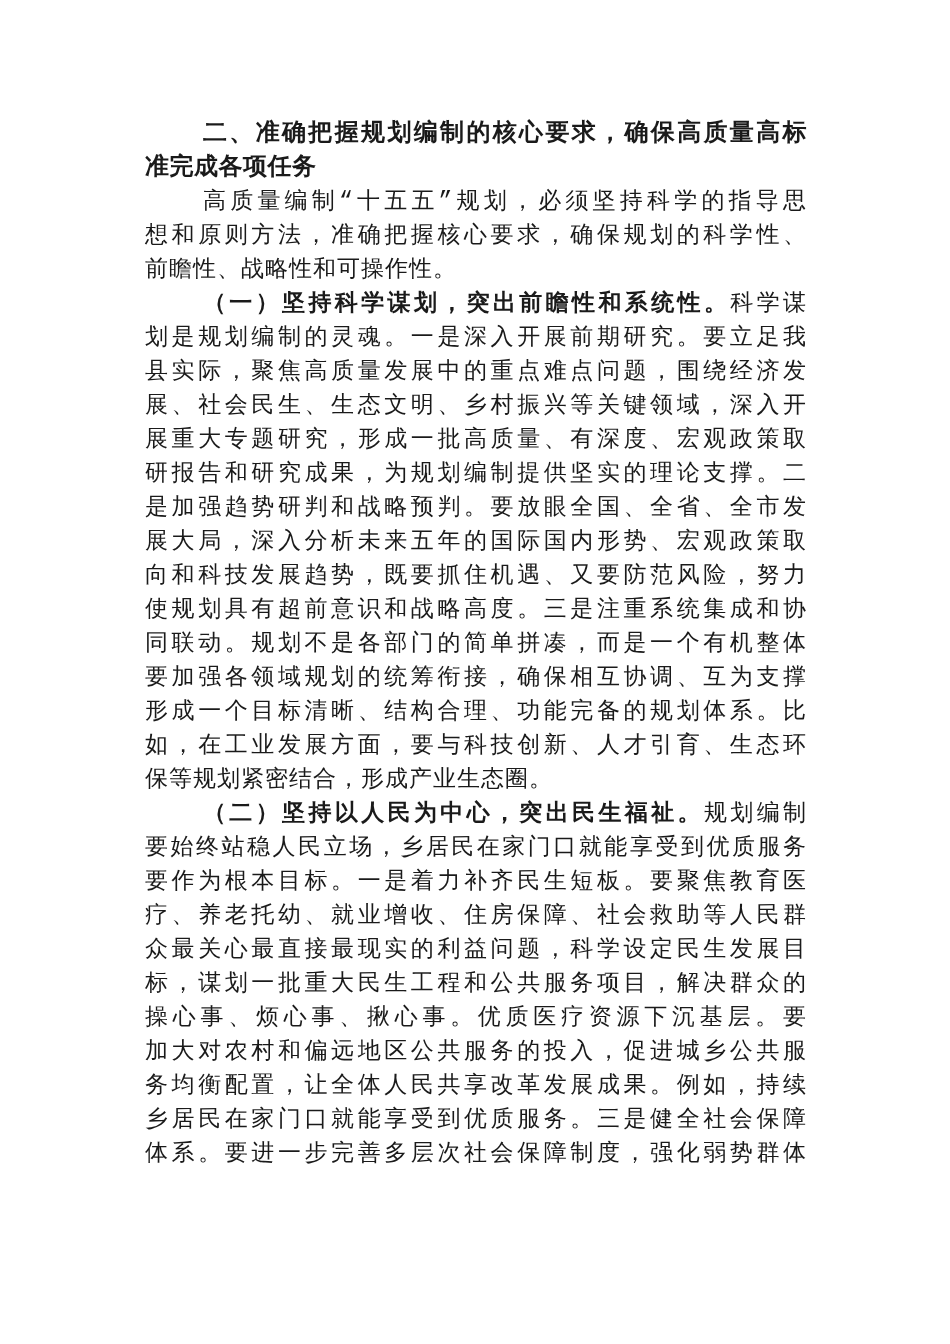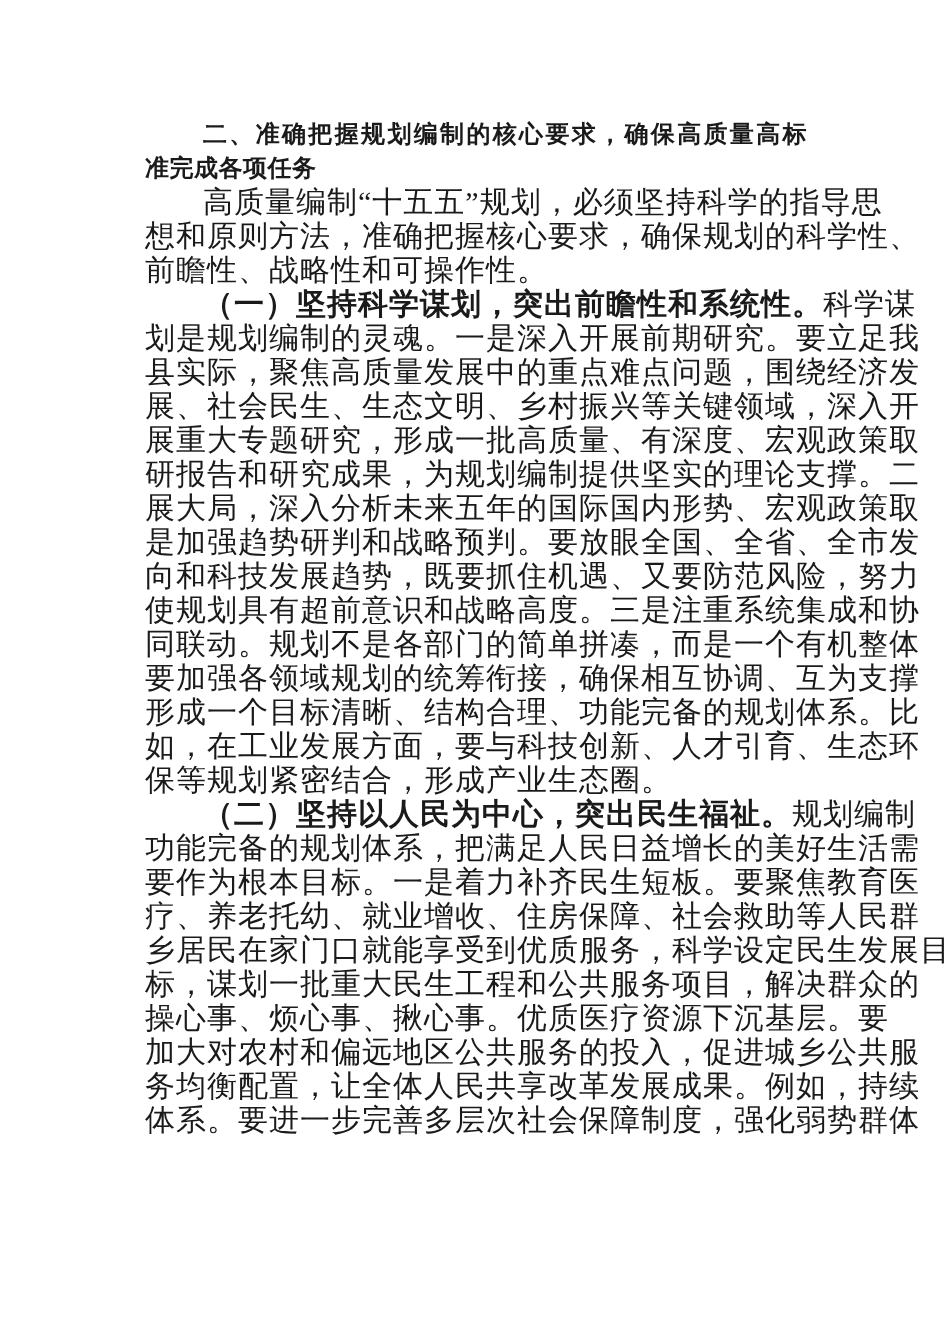--- a/index.html
+++ b/index.html
@@ -1,23 +1,23 @@
 <!DOCTYPE html>
 <html><head>
 <meta charset="utf-8">
 <style>
   html, body { margin: 0; padding: 0; background: #ffffff; }
   body { width: 950px; height: 1344px; position: relative; overflow: hidden; }
   .page {
     position: absolute; left: 145px; top: 117px; width: 662px;
     color: #1a1a1a;
-    font-family: Liberation Serif, serif;
+    font-family: Liberation Mono, monospace;
   }
   .line {
-    height: 34px; line-height: 34px; font-size: 30px;
+    height: 34px; line-height: 34px; font-size: 23px;
     white-space: nowrap; overflow: visible;
     text-align: justify; text-align-last: justify;
     letter-spacing: 1px;
   }
   .line.last { text-align-last: left; }
   .line.indent { padding-left: 58px; }
   .title { font-weight: bold; font-size: 24px; letter-spacing: 0.5px; }
   .lead { font-weight: bold; }
 </style>
 </head>
@@ -36,37 +36,38 @@
     <div class="line last">前瞻性、战略性和可操作性。</div>
   </div>
 
   <div>
     <div class="line indent"><span class="lead">（一）坚持科学谋划，突出前瞻性和系统性。</span><span>科学谋</span></div>
     <div class="line">划是规划编制的灵魂。一是深入开展前期研究。要立足我</div>
     <div class="line">县实际，聚焦高质量发展中的重点难点问题，围绕经济发</div>
     <div class="line">展、社会民生、生态文明、乡村振兴等关键领域，深入开</div>
     <div class="line">展重大专题研究，形成一批高质量、有深度、宏观政策取</div>
     <div class="line">研报告和研究成果，为规划编制提供坚实的理论支撑。二</div>
+    <div class="line">是加强趋势研判和战略预判。要放眼全国、全省、全市发</div>
     <div class="line">展大局，深入分析未来五年的国际国内形势、宏观政策取</div>
-    <div class="line">是加强趋势研判和战略预判。要放眼全国、全省、全市发</div>
     <div class="line">向和科技发展趋势，既要抓住机遇、又要防范风险，努力</div>
     <div class="line">使规划具有超前意识和战略高度。三是注重系统集成和协</div>
     <div class="line">同联动。规划不是各部门的简单拼凑，而是一个有机整体</div>
     <div class="line">要加强各领域规划的统筹衔接，确保相互协调、互为支撑</div>
     <div class="line">形成一个目标清晰、结构合理、功能完备的规划体系。比</div>
     <div class="line">如，在工业发展方面，要与科技创新、人才引育、生态环</div>
     <div class="line last">保等规划紧密结合，形成产业生态圈。</div>
   </div>
 
   <div>
     <div class="line indent"><span class="lead">（二）坚持以人民为中心，突出民生福祉。</span><span>规划编制</span></div>
-    <div class="line">功能完备的规划体系，把满足人民日益增长的美好生活需</div>
+    <div class="line">要始终站稳人民立场，乡居民在家门口就能享受到优质服务</div>
     <div class="line">要作为根本目标。一是着力补齐民生短板。要聚焦教育医</div>
     <div class="line">疗、养老托幼、就业增收、住房保障、社会救助等人民群</div>
-    <div class="line">乡居民在家门口就能享受到优质服务，科学设定民生发展目</div>
+    <div class="line">众最关心最直接最现实的利益问题，科学设定民生发展目</div>
     <div class="line">标，谋划一批重大民生工程和公共服务项目，解决群众的</div>
     <div class="line">操心事、烦心事、揪心事。优质医疗资源下沉基层。要</div>
     <div class="line">加大对农村和偏远地区公共服务的投入，促进城乡公共服</div>
     <div class="line">务均衡配置，让全体人民共享改革发展成果。例如，持续</div>
+    <div class="line">乡居民在家门口就能享受到优质服务。三是健全社会保障</div>
     <div class="line">体系。要进一步完善多层次社会保障制度，强化弱势群体</div>
   </div>
 
 </div>
 
 </body></html>

